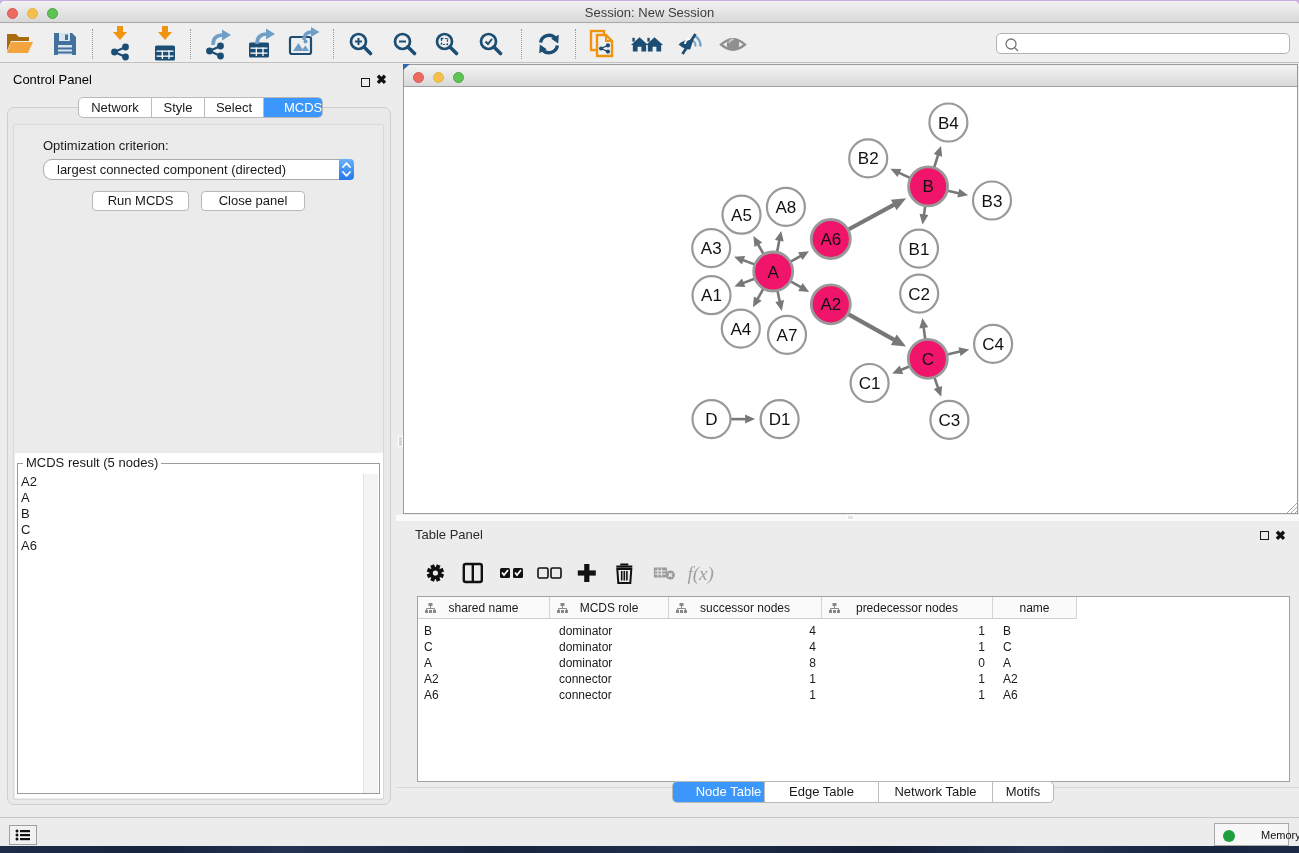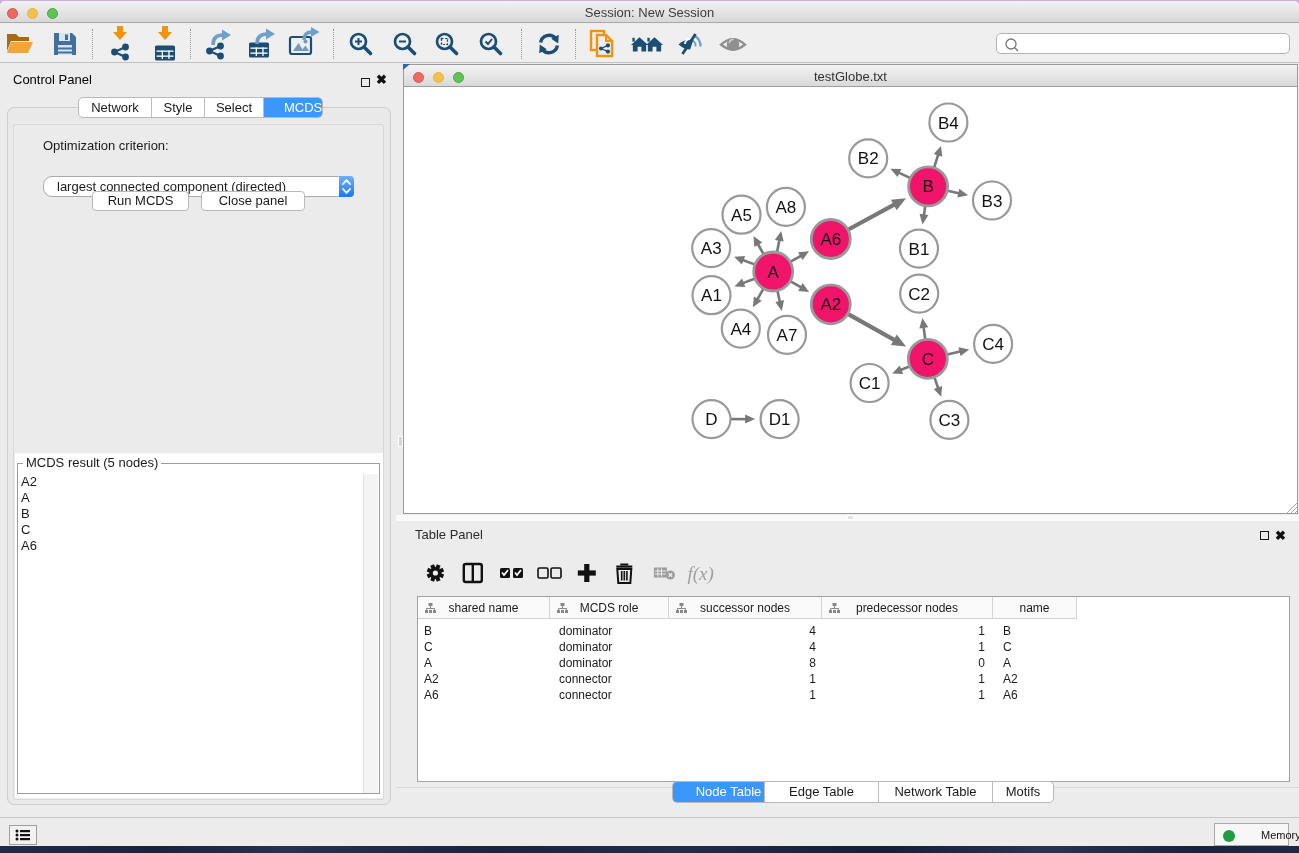--- a/index.html
+++ b/index.html
@@ -19,21 +19,21 @@
 #cp-title { position:absolute; left:13px; top:8px; font-size:13px; color:#000000; }
 #cp-float { position:absolute; left:361px; top:14px; width:9px; height:9px; border:1.5px solid #1a1a1a; }
 #cp-close { position:absolute; left:376px; top:8px; font-size:13px; font-weight:bold; color:#111; }
 #cp-outer { position:absolute; left:7px; top:43px; width:384px; height:698px; background:#e9e9e9; border:1px solid #cecece; border-radius:7px; }
 #cp-inner { position:absolute; left:13px; top:60px; width:371px; height:676px; background:#ebebeb; border:1px solid #d9d9d9; border-radius:2px; }
 #cp-tabs { position:absolute; left:78px; top:33px; height:21px; display:flex; border:1px solid #b9b9b9; border-radius:5px; background:#fff; overflow:hidden; z-index:5; }
 .tab { font-size:13px; color:#1a1a1a; text-align:center; line-height:19px; border-right:1px solid #bcbcbc; }
 .tab:last-child { border-right:none; }
 .tab.sel { background:#3b97fb; color:#fff;padding-left:20px; }
 #opt-label { position:absolute; left:43px; top:74px; width:311px; font-size:13px; color:#1a1a1a; }
-#dropdown { position:absolute; left:43px; top:95px; width:311px; height:21px; background:#fff; border:1px solid #ababab; border-radius:9px;margin-top:17px; }
+#dropdown { position:absolute; left:43px; top:95px; width:311px; height:21px; background:#fff; border:1px solid #ababab; border-radius:9px; }
 #dropdown span { position:absolute; left:13px; top:2px; font-size:13px; color:#1a1a1a; }
 #dd-step { position:absolute; right:-1px; top:-1px; width:15px; height:21px; border-radius:0 4px 4px 0; background:linear-gradient(#6cb0fc,#2377ee); }
 .btn { position:absolute; height:20px; background:#fff; border:1px solid #b9b9b9; border-radius:4px; font-size:13px; color:#1a1a1a; text-align:center; line-height:18px; }
 #mcds-box { position:absolute; left:15px; top:389px; width:368px; height:345px; background:#fff; }
 #mcds-border { position:absolute; left:2px; top:10px; width:363px; height:331px; border:1px solid #9c9c9c; }
 #mcds-legend { position:absolute; left:8px; top:2px; background:#fff; padding:0 3px; font-size:13px; color:#1a1a1a; }
 .mcds-item { position:absolute; left:6px; font-size:13px; color:#1a1a1a; }
 #mcds-scroll { position:absolute; left:348px; top:21px; width:15px; height:319px; background:#f4f4f4; border-left:1px solid #e2e2e2; }
 
 #netwin { position:absolute; left:403px; top:0px; width:895px; height:450px; background:#fff; border:1px solid #9b9b9b; }
@@ -272,21 +272,20 @@
     <div id="hdiv-strip" style="position:absolute;left:396px;top:451px;width:903px;height:6px;background:#fafafa;"></div>
     <div id="hdiv-handle" style="position:absolute;left:847px;top:451px;width:7px;height:5px;background:#e2e2e2;border:1px solid #fff;"></div>
     <div id="netwin">
       <svg width="8" height="8" style="position:absolute;left:-1px;top:-1px;z-index:3">
           <polygon points="0,0 7,0 0,6" fill="#2e66b0"></polygon>
         </svg>
       <div id="nw-title">
         <div class="light" style="left:9px;background:#ee6a5f;border:0.5px solid #d55;"></div>
         <div class="light" style="left:29px;background:#f5bf4f;border:0.5px solid #db3;"></div>
         <div class="light" style="left:49px;background:#61c354;border:0.5px solid #4a4;"></div>
-        <div id="nw-titletext">testGlobe.txt</div>
       </div>
       <svg id="graph" width="893" height="426" style="position:absolute;left:0;top:23px" viewBox="403 86 893 426">
 <line x1="753.5" y1="276.7" x2="741.3" y2="281.4" stroke="#787878" stroke-width="2.6"></line>
 <polygon points="733.4,284.4 741.1,276.6 744.3,285.0" fill="#787878"></polygon>
 <line x1="753.5" y1="262.4" x2="741.1" y2="257.8" stroke="#787878" stroke-width="2.6"></line>
 <polygon points="733.1,254.8 744.1,254.1 740.9,262.5" fill="#787878"></polygon>
 <line x1="762.3" y1="286.9" x2="756.1" y2="297.9" stroke="#787878" stroke-width="2.6"></line>
 <polygon points="751.9,305.3 752.9,294.4 760.7,298.8" fill="#787878"></polygon>
 <line x1="762.5" y1="252.0" x2="756.6" y2="241.5" stroke="#787878" stroke-width="2.6"></line>
 <polygon points="752.4,234.1 761.2,240.6 753.4,245.0" fill="#787878"></polygon>

